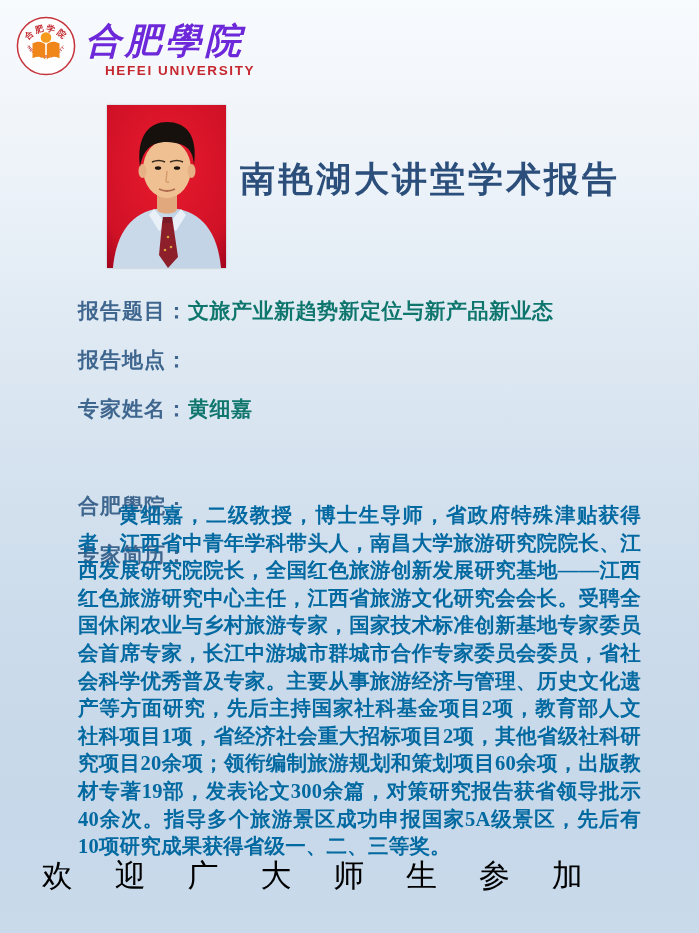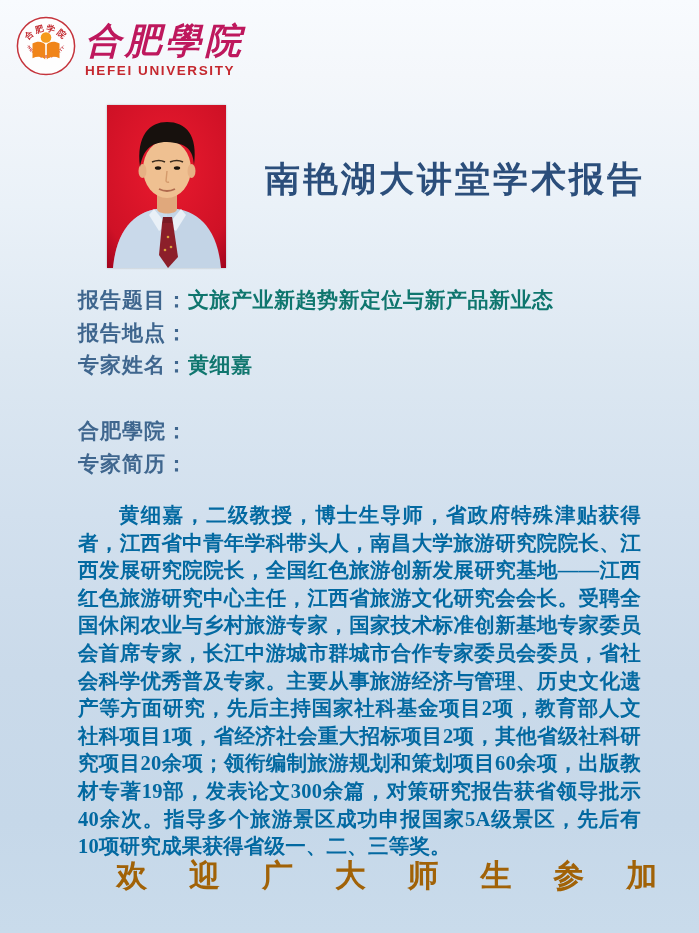--- a/index.html
+++ b/index.html
@@ -11,65 +11,66 @@
     background:linear-gradient(180deg,
       #f8fbfe 0%, #f4f7fb 8%, #eaf1f8 22%, #dde8f2 38%,
       #d2e0ee 55%, #cadaea 72%, #c6d8e9 88%, #c9dbeb 100%);
   }
 
   
   .logo-block { position:absolute; top:16px; left:16px; display:flex; align-items:flex-start; gap:9px; }
   .seal { width:60px; height:60px; }
   .logo-words { display:flex; flex-direction:column; padding-top:6px; }
   .logo-cn {
-    font-size:36px; line-height:38px; font-weight:bold; color:#be185d;
+    font-size:36px; line-height:38px; font-weight:bold; color:#6d28d9;
     letter-spacing:4px; font-style:italic;
   }
   .logo-en {
     font-size:13.5px; font-weight:bold; color:#c5282f;
     letter-spacing:1.6px; margin-top:3px;
     font-family:"Liberation Sans","DejaVu Sans",sans-serif;
+    margin-left:20px;
   }
 
   
   .photo { position:absolute; left:107px; top:105px; width:119px; height:163px; box-shadow:0 0 2px rgba(0,0,0,.25); }
   .photo svg { display:block; width:100%; height:100%; }
 
   
   .lecture-title {
     position:absolute; left:240px; top:156px; width:430px;
-    text-align:center; font-size:35px; font-weight:bold;
+    text-align:left; font-size:35px; font-weight:bold;
     color:#2b4e7b; letter-spacing:3px;
   }
 
   
   .fields { position:absolute; left:78px; top:281px; width:580px; }
-  .field-row { display:flex; height:32.8px; align-items:flex-end; }
+  .field-row { display:flex; height:32.8px; align-items:flex-start;margin-top:16px; }
   .field-label {
     flex:0 0 95px; font-size:21px; font-weight:bold;
     color:#3f668e; letter-spacing:1px; white-space:nowrap;
   }
   .field-value {
     font-size:21px; font-weight:600; color:#0f766e;
     letter-spacing:0.5px; white-space:nowrap;
   }
 
   
   .bio {
     position:absolute; left:78px; top:502px; width:563px;
     font-size:20.5px; line-height:27.6px; font-weight:600;
     color:#0369a1; text-align:justify; text-indent:2em;
     letter-spacing:0.2px;
   }
 
   
   .footer {
     position:absolute; left:0; right:0; top:855px;
-    text-align:right; font-size:31px; font-weight:bold;
-    color:#a16207; letter-spacing:1.35em; padding-left:1.35em;
+    text-align:left; font-size:31px; font-weight:normal;
+    color:#000000; letter-spacing:1.35em; padding-left:1.35em;
     white-space:nowrap;
   }
 </style>
 </head>
 <body>
 
 <div class="logo-block">
   <svg class="seal" viewBox="0 0 60 60">
     <circle cx="30" cy="30" r="28.6" fill="#fefefe" stroke="#c5343c" stroke-width="1.5"></circle>
     <defs>

